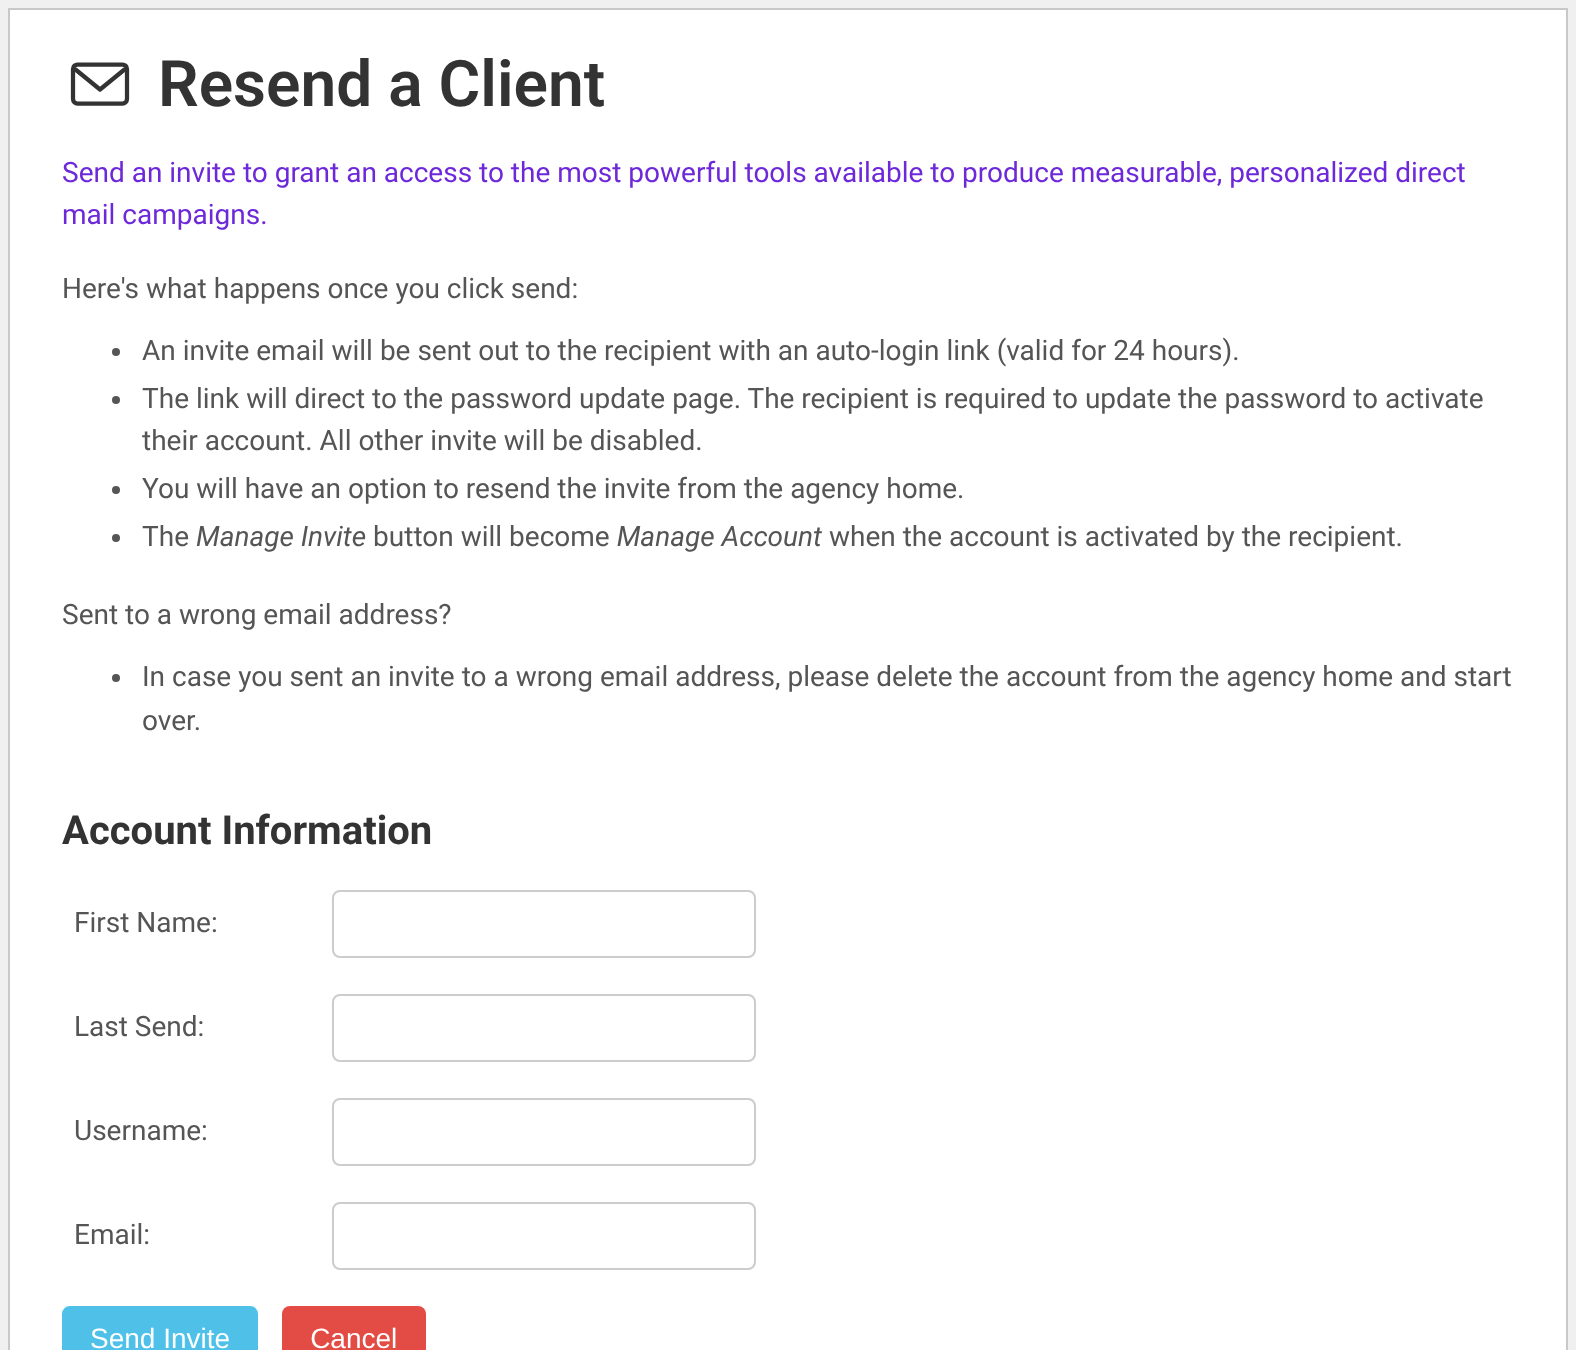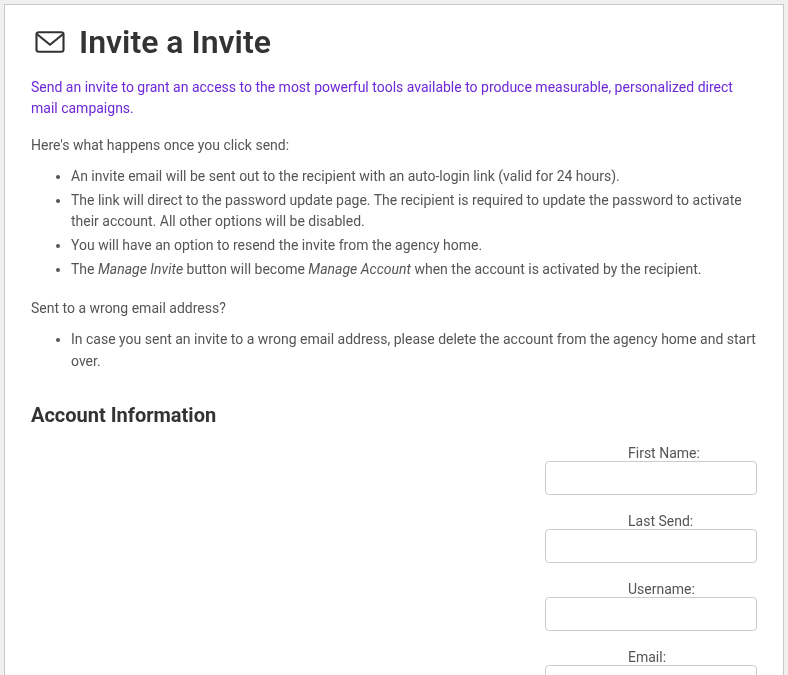--- a/index.html
+++ b/index.html
@@ -61,23 +61,22 @@
     }
     .section-heading {
       font-size: 20px;
       font-weight: 700;
       color: #333;
       margin-top: 30px;
       margin-bottom: 18px;
     }
     .form-row {
       display: flex;
-      align-items: flex-end;
+      align-items: center;
       margin-bottom: 18px;
-      flex-direction: column;
     }
     .form-label {
       width: 135px;
       font-size: 14px;
       color: #555;
       padding-left: 6px;
     }
     .form-input {
       width: 212px;
       height: 34px;
@@ -113,30 +112,30 @@
 
 <div class="container">
 
   <h1 class="page-title">
     <span class="envelope-icon">
       <svg viewBox="0 0 512 512" fill="none" stroke="#333" stroke-width="34">
         <rect x="40" y="100" width="432" height="312" rx="36" ry="36"></rect>
         <path d="M60 140 L256 300 L452 140" stroke-linecap="round" stroke-linejoin="round"></path>
       </svg>
     </span>
-    <span>Invite a Invite</span>
+    <span>Resend a Client</span>
   </h1>
 
   <p class="intro-text">Send an invite to grant an access to the most powerful tools available to produce measurable, personalized direct mail campaigns.</p>
 
   <p class="subhead">Here's what happens once you click send:</p>
 
   <ul class="info-list">
     <li>An invite email will be sent out to the recipient with an auto-login link (valid for 24 hours).</li>
-    <li>The link will direct to the password update page. The recipient is required to update the password to activate their account. All other options will be disabled.</li>
+    <li>The link will direct to the password update page. The recipient is required to update the password to activate their account. All other invite will be disabled.</li>
     <li>You will have an option to resend the invite from the agency home.</li>
     <li>
       <span>The </span><span class="italic">Manage Invite</span><span> button will become </span><span class="italic">Manage Account</span><span> when the account is activated by the recipient.</span>
     </li>
   </ul>
 
   <p class="subhead">Sent to a wrong email address?</p>
 
   <ul class="info-list">
     <li>In case you sent an invite to a wrong email address, please delete the account from the agency home and start over.</li>

